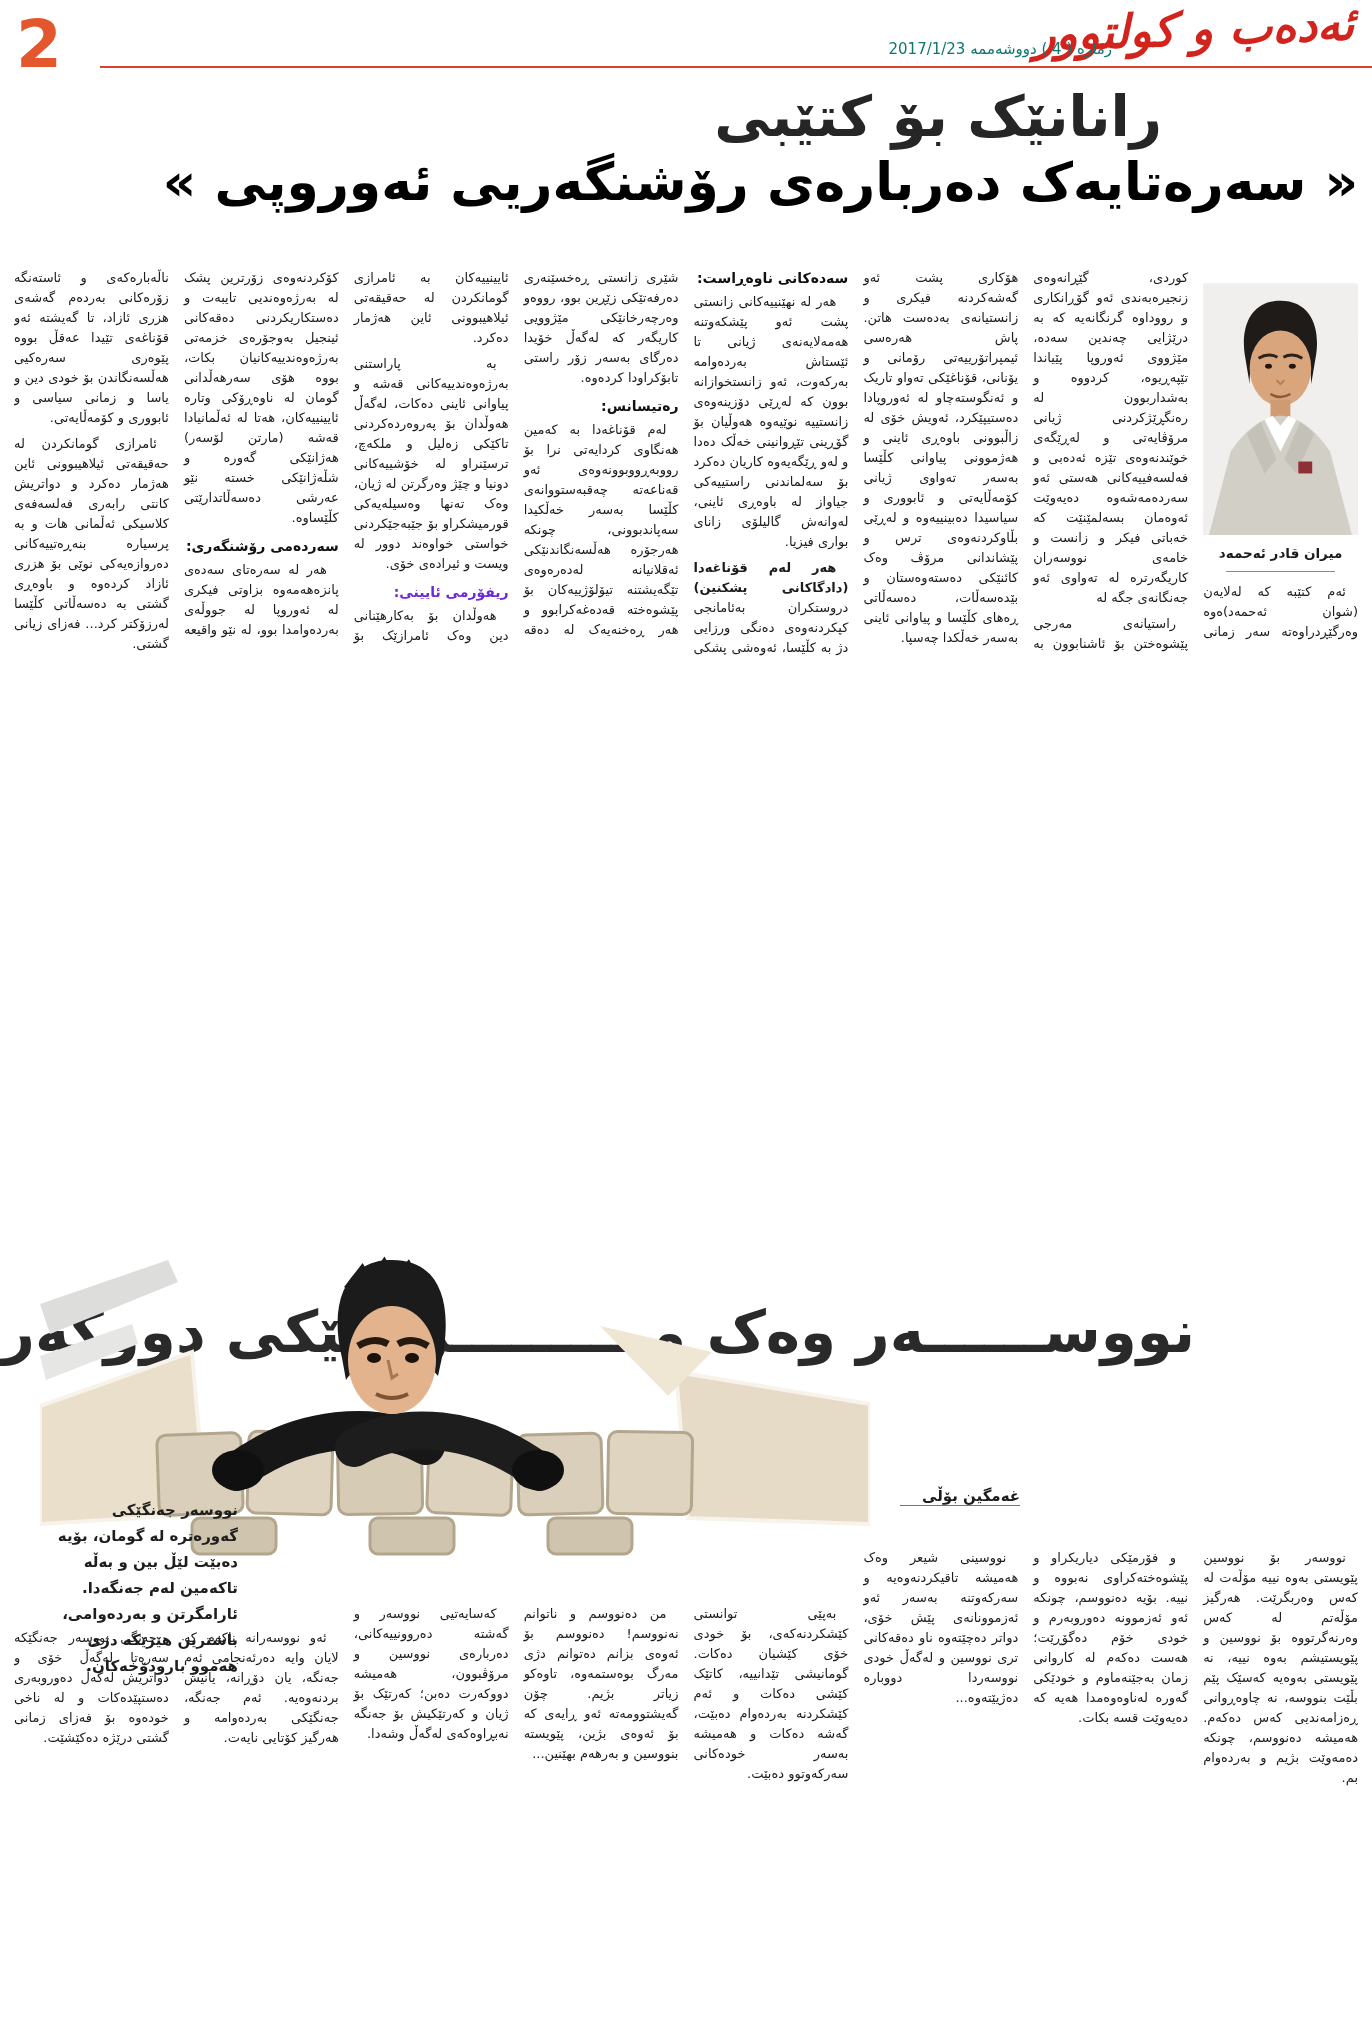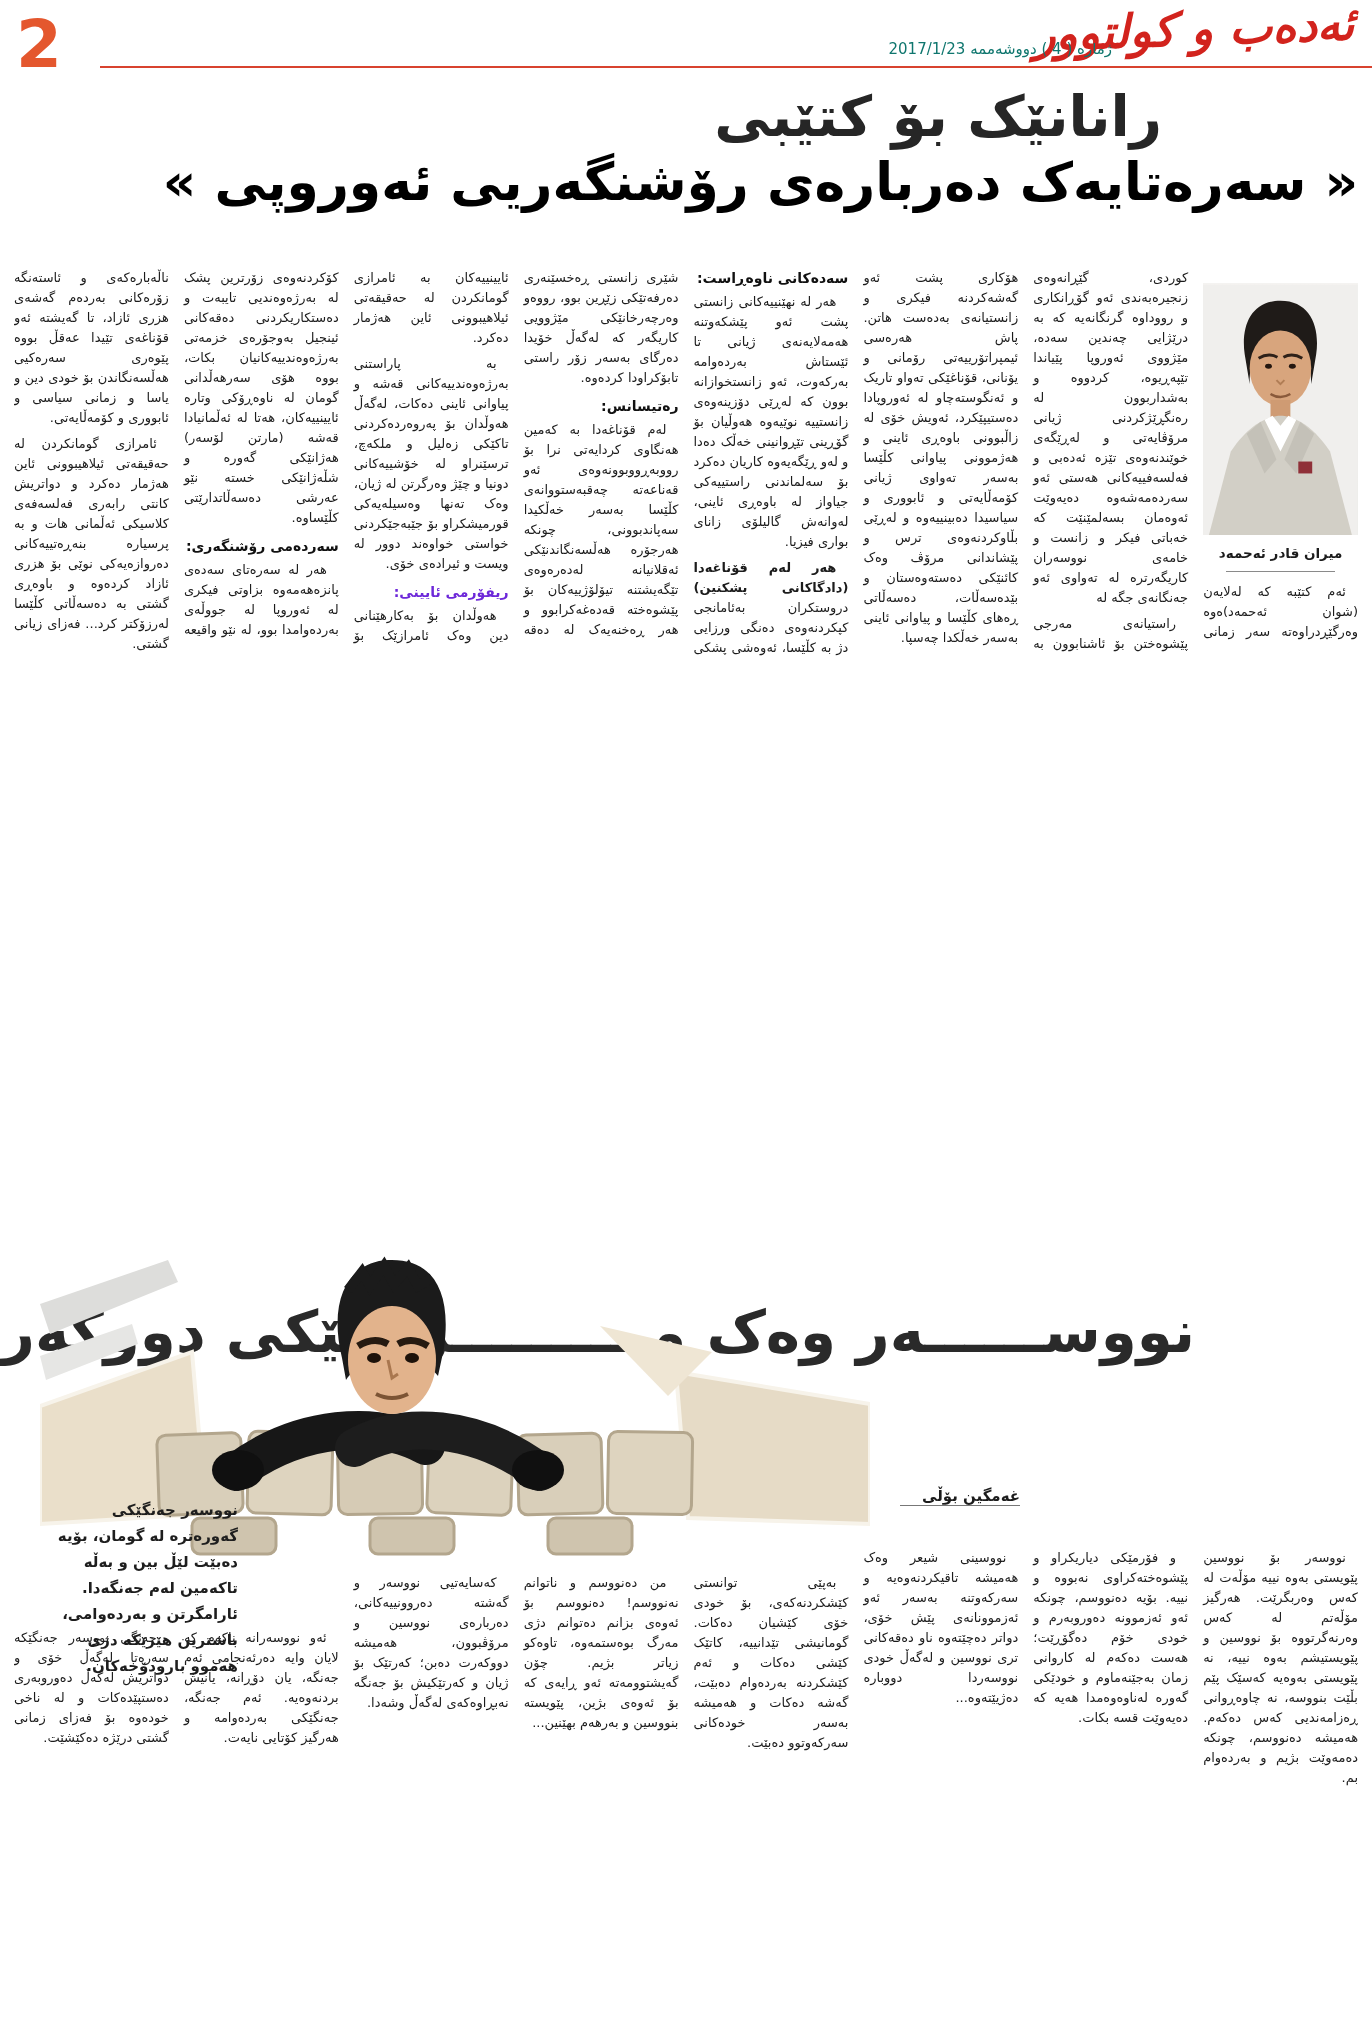--- a/index.html
+++ b/index.html
@@ -30,21 +30,21 @@
   .bottom-headline{position:absolute;top:1298px;left:55px;width:1140px;text-align:center;
     font-size:58px;font-weight:bold;color:#2a2a2a;white-space:nowrap;z-index:1;}
   .collage{position:absolute;left:40px;top:1256px;width:830px;height:305px;z-index:2;}
   .pull-quote{position:absolute;left:42px;top:1497px;width:196px;font-size:15px;line-height:26px;
     font-weight:bold;text-align:right;color:#1e1e1e;z-index:3;}
   .author-block{position:absolute;right:352px;top:1486px;width:160px;text-align:right;z-index:3;}
   .author-name{font-size:15px;font-weight:bold;border-bottom:1px solid #777;display:inline-block;min-width:120px;}
   .bottom-cols{position:absolute;top:1548px;left:14px;right:14px;bottom:12px;display:flex;gap:15px;
     font-size:13px;line-height:20px;text-align:justify;overflow:hidden;z-index:2;}
   .bcol{flex:1 1 0;min-width:0;}
-  .bcol:nth-child(4),.bcol:nth-child(5),.bcol:nth-child(6){margin-top:25px;}
+  .bcol:nth-child(4),.bcol:nth-child(5),.bcol:nth-child(6){margin-top:56px;}
   .bcol:nth-child(7),.bcol:nth-child(8){margin-top:80px;}
 </style>
 </head>
 <body>
 
 <div class="page">
 
   <div class="page-num">2</div>
   <div class="head-rule"></div>
   <div class="masthead">ئەدەب و کولتوور</div>

